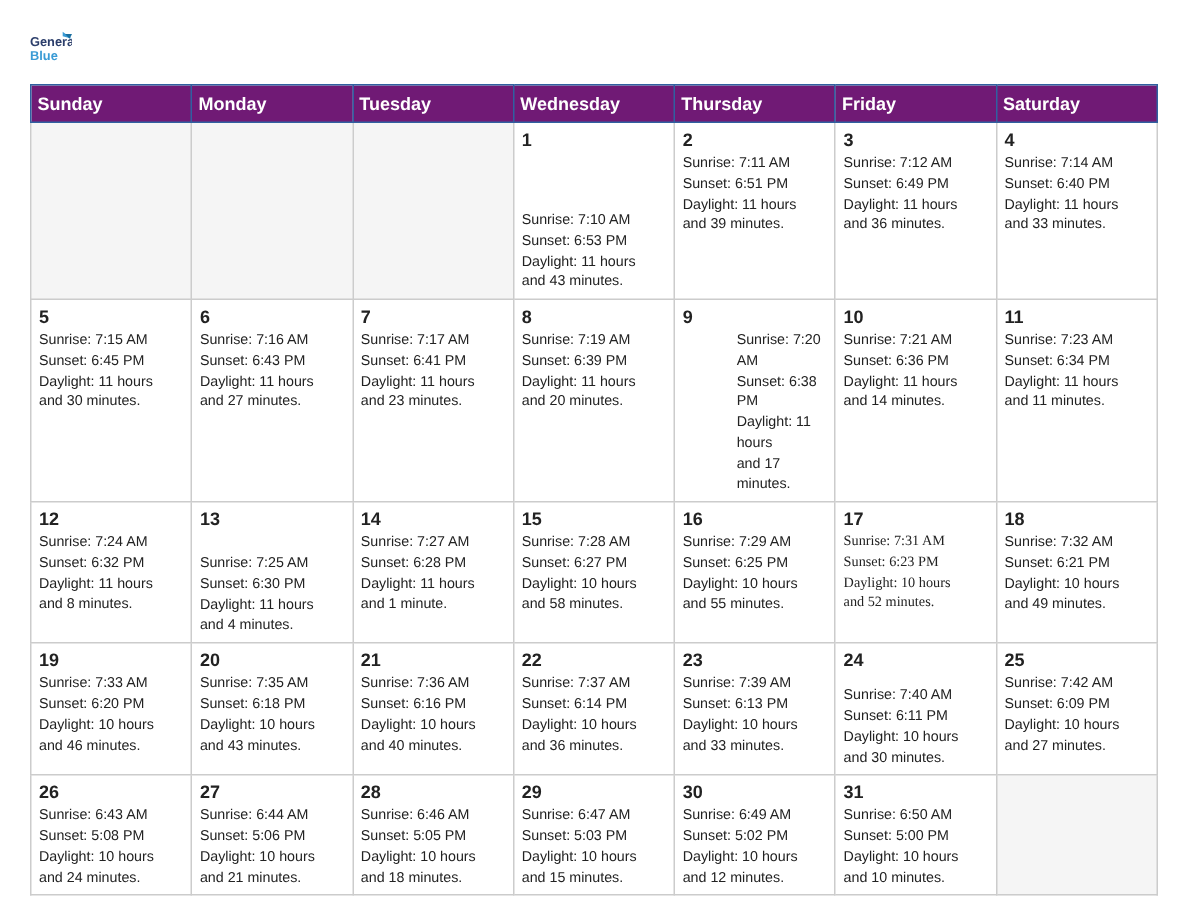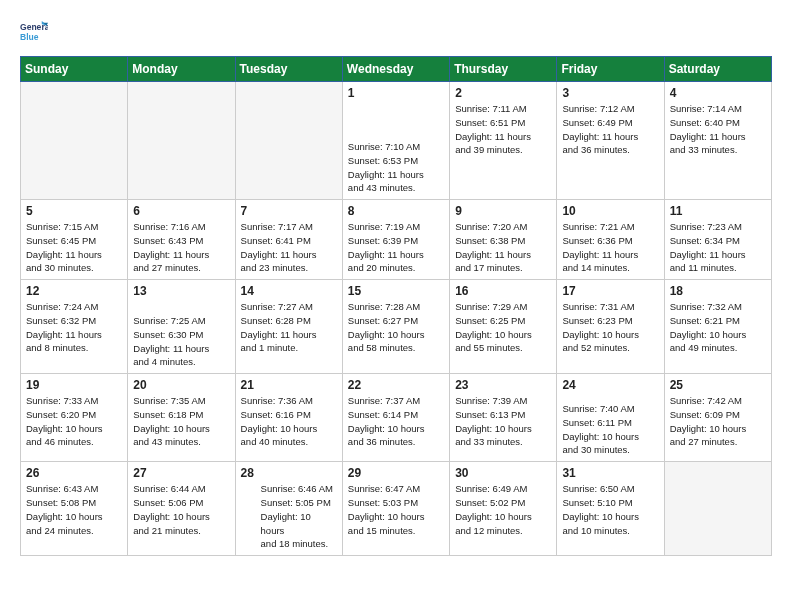--- a/index.html
+++ b/index.html
@@ -44,21 +44,21 @@
       font-size: 14px;
       color: #444;
       margin-top: 2px;
     }
     .calendar {
       width: 100%;
       border-collapse: collapse;
       border: 1px solid #bbb;
     }
     .calendar th {
-      background: #15803d;
+      background: #701a75;
       color: #fff;
       font-size: 12px;
       font-weight: bold;
       padding: 5px 4px;
       text-align: left;
       border: 1px solid #3060a0;
     }
     .calendar td {
       vertical-align: top;
       width: calc(100%/7);
@@ -174,21 +174,21 @@
           </td>
           <td>
             <div class="day-num">8</div>
             <div class="day-info" style="white-space: pre-line;">Sunrise: 7:19 AM
 Sunset: 6:39 PM
 Daylight: 11 hours
 and 20 minutes.</div>
           </td>
           <td>
             <div class="day-num">9</div>
-            <div class="day-info" style="white-space: pre-line;">Sunrise: 7:20 AM
+            <div class="day-info" style="white-space: pre-line; margin-left: 36px;">Sunrise: 7:20 AM
 Sunset: 6:38 PM
 Daylight: 11 hours
 and 17 minutes.</div>
           </td>
           <td>
             <div class="day-num">10</div>
             <div class="day-info" style="white-space: pre-line;">Sunrise: 7:21 AM
 Sunset: 6:36 PM
 Daylight: 11 hours
 and 14 minutes.</div>
@@ -232,21 +232,21 @@
           </td>
           <td>
             <div class="day-num">16</div>
             <div class="day-info" style="white-space: pre-line;">Sunrise: 7:29 AM
 Sunset: 6:25 PM
 Daylight: 10 hours
 and 55 minutes.</div>
           </td>
           <td>
             <div class="day-num">17</div>
-            <div class="day-info" style="white-space: pre-line;">Sunrise: 7:31 AM
+            <div class="day-info" style="white-space: pre-line; font-family: Liberation Serif, serif;">Sunrise: 7:31 AM
 Sunset: 6:23 PM
 Daylight: 10 hours
 and 52 minutes.</div>
           </td>
           <td>
             <div class="day-num">18</div>
             <div class="day-info" style="white-space: pre-line;">Sunrise: 7:32 AM
 Sunset: 6:21 PM
 Daylight: 10 hours
 and 49 minutes.</div>
@@ -313,21 +313,21 @@
           </td>
           <td>
             <div class="day-num">27</div>
             <div class="day-info" style="white-space: pre-line;">Sunrise: 6:44 AM
 Sunset: 5:06 PM
 Daylight: 10 hours
 and 21 minutes.</div>
           </td>
           <td>
             <div class="day-num">28</div>
-            <div class="day-info" style="white-space: pre-line; margin-left: 20px;">Sunrise: 6:46 AM
+            <div class="day-info" style="white-space: pre-line;">Sunrise: 6:46 AM
 Sunset: 5:05 PM
 Daylight: 10 hours
 and 18 minutes.</div>
           </td>
           <td>
             <div class="day-num">29</div>
             <div class="day-info" style="white-space: pre-line;">Sunrise: 6:47 AM
 Sunset: 5:03 PM
 Daylight: 10 hours
 and 15 minutes.</div>
@@ -335,21 +335,21 @@
           <td>
             <div class="day-num">30</div>
             <div class="day-info" style="white-space: pre-line;">Sunrise: 6:49 AM
 Sunset: 5:02 PM
 Daylight: 10 hours
 and 12 minutes.</div>
           </td>
           <td>
             <div class="day-num">31</div>
             <div class="day-info" style="white-space: pre-line;">Sunrise: 6:50 AM
-Sunset: 5:10 PM
+Sunset: 5:00 PM
 Daylight: 10 hours
 and 10 minutes.</div>
           </td>
           <td class="empty"></td>
         </tr>
       </tbody>
   </table>
 </div>
 
 </body></html>

